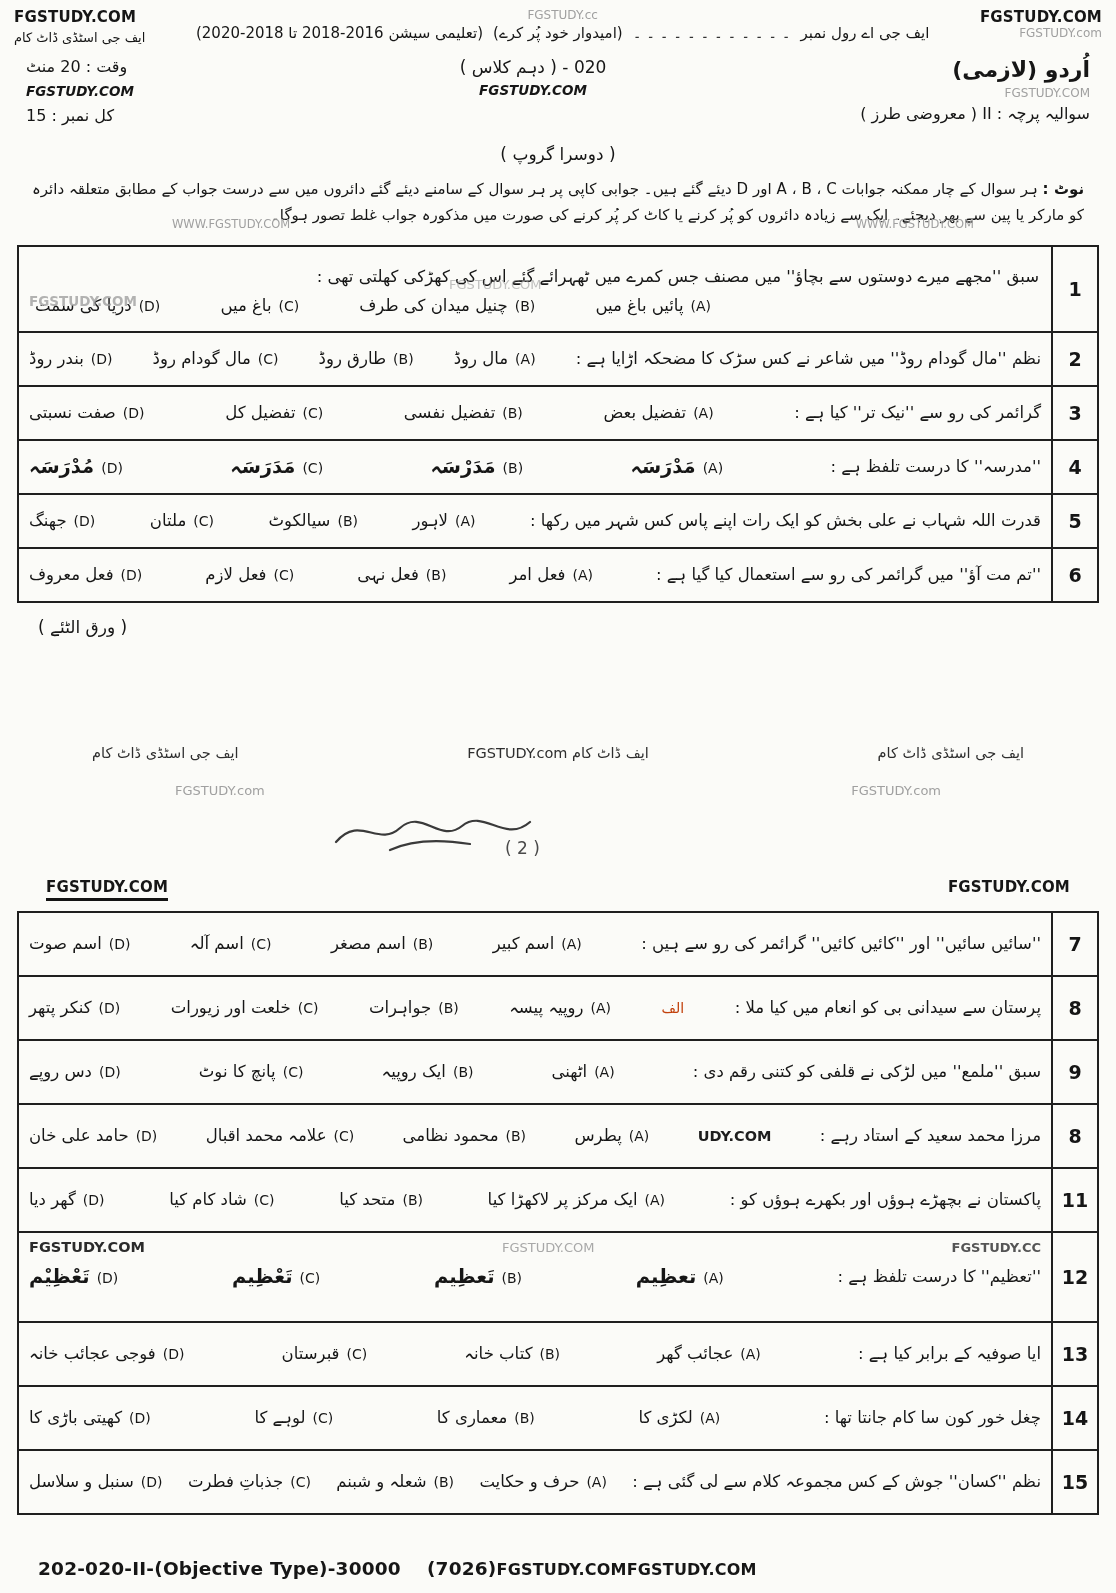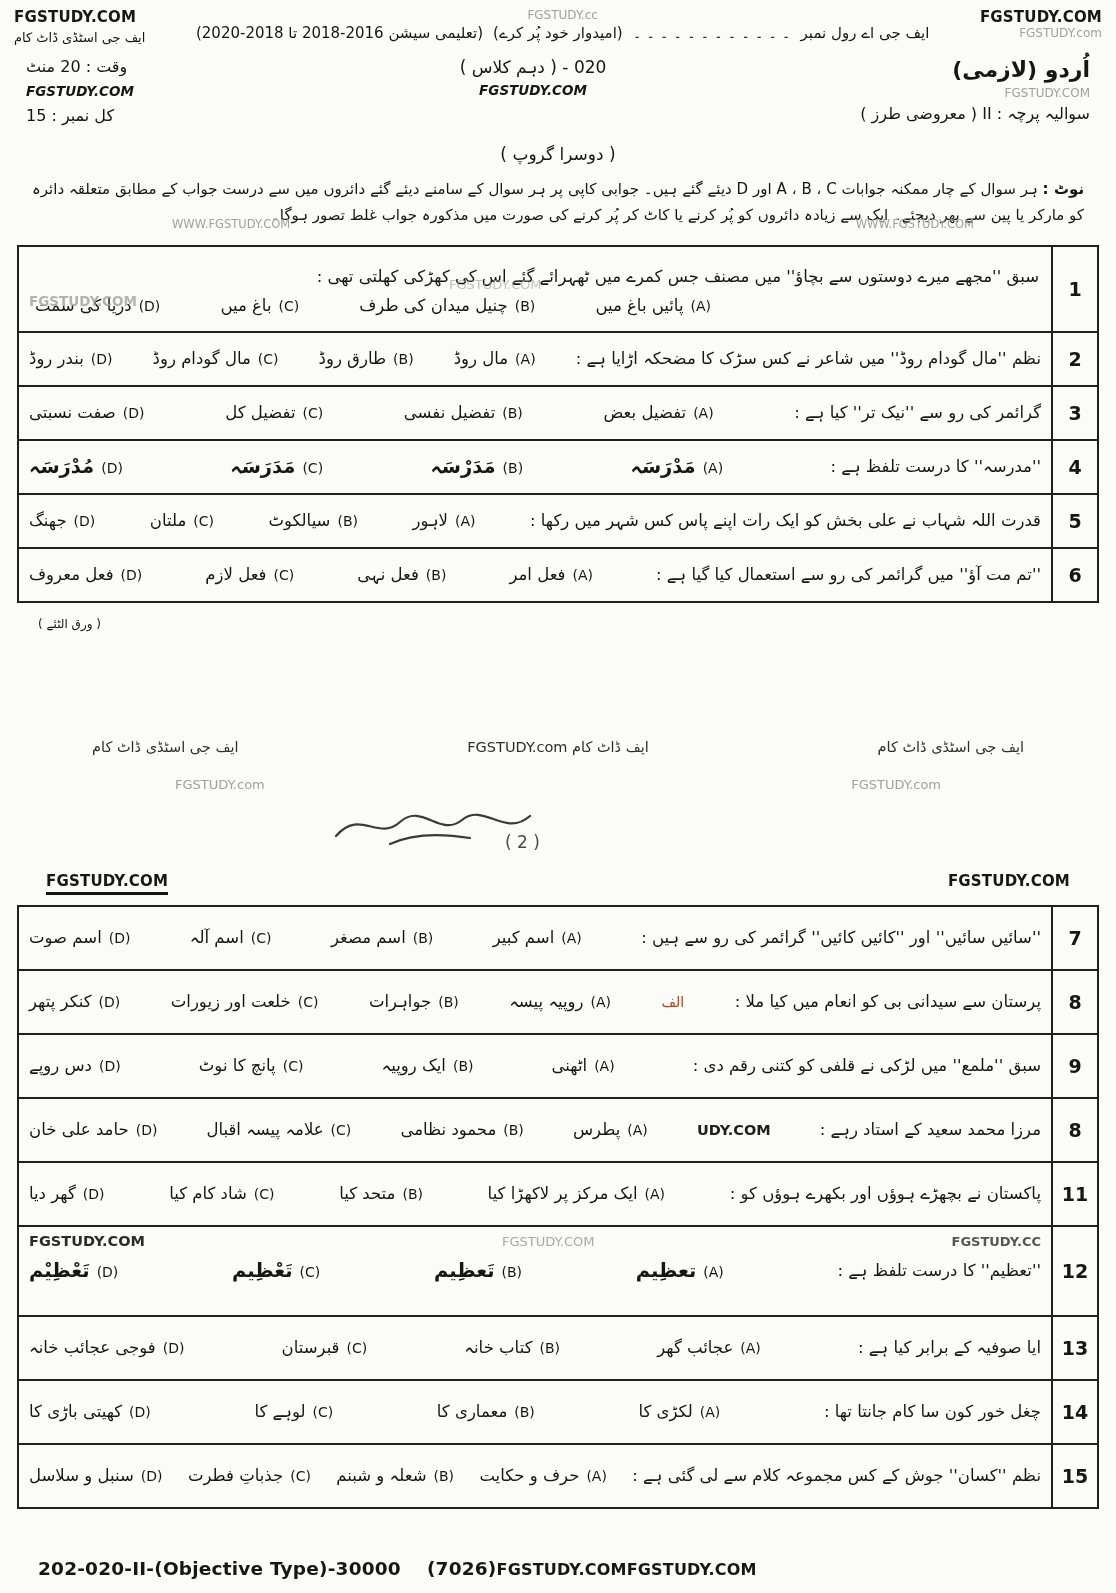--- a/index.html
+++ b/index.html
@@ -56,21 +56,21 @@
   .w-l1{left:10px;top:46px;font-weight:bold;opacity:.8;font-size:13.5px}
   .w-c1{left:430px;top:30px;font-size:13px;opacity:.65}
   .wm-inline{color:#1d1d1d;font-weight:bold;font-size:14.5px;direction:ltr;unicode-bidi:isolate}
   .alif{color:#c2410c;font-size:14px}
   .pad-top{padding-top:36px}
   .wm-band{position:absolute;top:6px;left:10px;right:10px;display:flex;justify-content:space-between;direction:ltr;align-items:baseline}
   .wm-band .b1{font-weight:bold;color:#2b2b2b;font-size:14.5px}
   .wm-band .b2{color:#a8a8a8;font-size:13px}
   .wm-band .b3{color:#555;font-weight:bold;font-size:13px}
 
-  .turn-page{direction:rtl;width:max-content;margin:14px 8px 0 38px;font-size:12px}
+  .turn-page{direction:rtl;width:max-content;margin:14px 8px 0 38px;font-size:17px}
 
   .mid{margin-top:108px}
   .mid-r1{display:flex;justify-content:space-between;padding:0 92px;font-size:14.5px;color:#2e2e2e}
   .mid-r2{display:flex;justify-content:space-between;padding:0 175px;margin-top:22px;font-size:13px}
   .mid-r3{position:relative;height:72px;margin-top:2px}
   .mid-r3 svg{position:absolute;left:330px;top:4px}
   .pageno{position:absolute;left:505px;top:38px;color:#4a4a4a;font-size:17px}
   .mid-r4{display:flex;justify-content:space-between;padding:0 46px;margin-top:6px}
   .mid-r4 .ul{border-bottom:3px solid #141414;padding-bottom:2px}
 
@@ -277,21 +277,21 @@
         </td>
       </tr>
       <tr>
         <td class="num">8</td>
         <td class="qcell">
           <div class="optline">
             <span class="qtext">مرزا محمد سعید کے استاد رہے :</span>
             <span class="wm-inline">UDY.COM</span>
             <span class="opt"><i class="ol">(A)</i><span class="ot">پطرس</span></span>
             <span class="opt"><i class="ol">(B)</i><span class="ot">محمود نظامی</span></span>
-            <span class="opt"><i class="ol">(C)</i><span class="ot">علامہ پیسہ اقبال</span></span>
+            <span class="opt"><i class="ol">(C)</i><span class="ot">علامہ محمد اقبال</span></span>
             <span class="opt"><i class="ol">(D)</i><span class="ot">حامد علی خان</span></span>
           </div>
         </td>
       </tr>
       <tr>
         <td class="num">11</td>
         <td class="qcell">
           <div class="optline">
             <span class="qtext">پاکستان نے بچھڑے ہوؤں اور بکھرے ہوؤں کو :</span>
             <span class="opt"><i class="ol">(A)</i><span class="ot">ایک مرکز پر لاکھڑا کیا</span></span>

